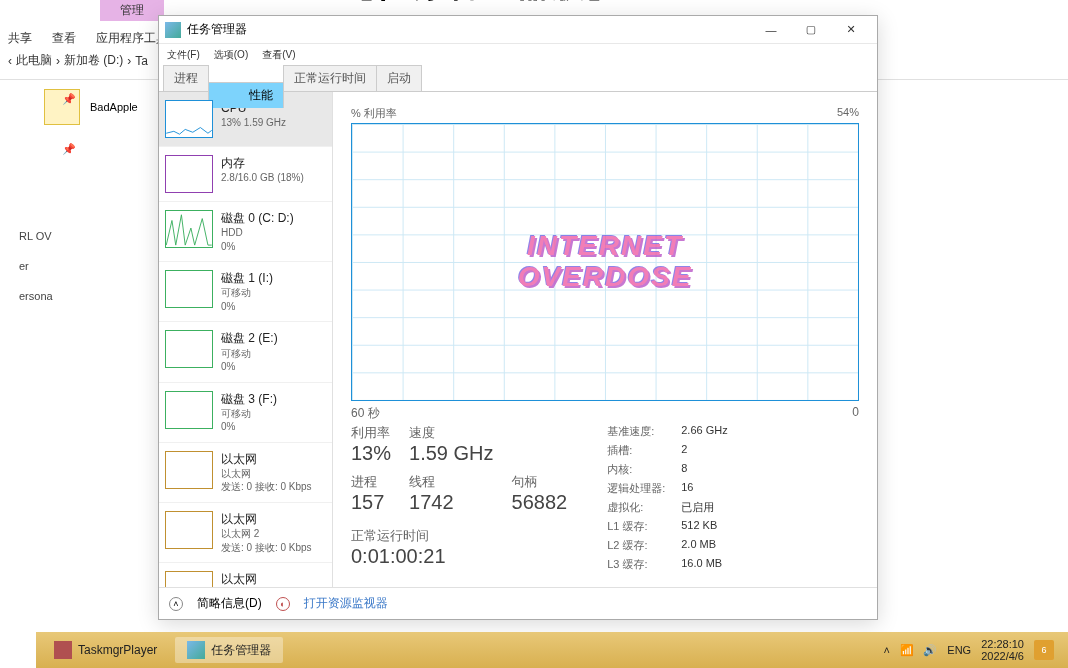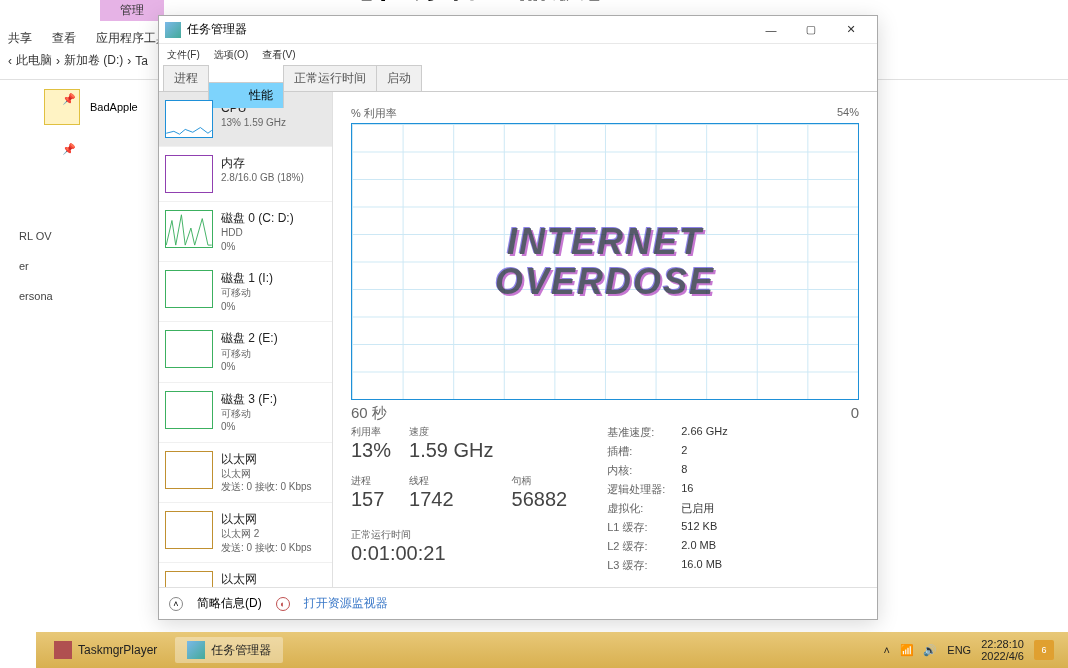--- a/index.html
+++ b/index.html
@@ -45,26 +45,26 @@
 .panel .pname { font-size: 12px; color: #222; }
 .panel .psub { color: #666; font-size: 10px; }
 
 
 .tm-main { flex: 1; padding: 14px 18px; position: relative; display: flex; flex-direction: column; }
 .big-title { font-size: 34px; font-weight: 900; color: #000; position: absolute; top: -54px; left: 182px; white-space: nowrap; letter-spacing: 1px; }
 .chart-labels { display: flex; justify-content: space-between; font-size: 11px; color: #666; margin-bottom: 2px; }
 .chart { height: 278px; border: 1px solid #1e90d8; background: #fff; position: relative; margin-bottom: 4px; overflow: hidden; }
 .chart-grid { position: absolute; inset: 0; background-image: linear-gradient(#cde8f5 1px, transparent 1px), linear-gradient(90deg, #cde8f5 1px, transparent 1px); background-size: 10% 10%; }
 .chart-art { position: absolute; inset: 8px; display: flex; align-items: center; justify-content: center; }
-.art-text { font-size: 36px; font-weight: 900; font-style: italic; color: #0f172a; text-shadow: 2px 2px 0 #b040c0, -1px -1px 0 #6050e0; opacity: 0.7; line-height: 1.1; text-align: center; letter-spacing: 2px; }
-.chart-bottom { display: flex; justify-content: space-between; font-size: 15px; color: #666; margin-bottom: 2px; }
+.art-text { font-size: 28px; font-weight: 900; font-style: italic; color: #ec4899; text-shadow: 2px 2px 0 #b040c0, -1px -1px 0 #6050e0; opacity: 0.7; line-height: 1.1; text-align: center; letter-spacing: 2px; }
+.chart-bottom { display: flex; justify-content: space-between; font-size: 12px; color: #666; margin-bottom: 2px; }
 
 .stats { display: flex; gap: 40px; }
 .stats-left { display: grid; grid-template-columns: auto auto auto; gap: 4px 18px; align-items: baseline; }
-.stat-label { font-size: 10px; color: #666; font-family: Liberation Mono, monospace; }
+.stat-label { font-size: 13px; color: #666; font-family: Liberation Mono, monospace; }
 .stat-val { font-size: 20px; color: #444; }
 .uptime-block { grid-column: 1 / span 3; margin-top: 6px; }
 .uptime-val { font-size: 20px; color: #444; }
 
 .stats-right { display: grid; grid-template-columns: auto auto; gap: 4px 16px; font-size: 11px; }
 .stats-right .lbl { color: #666; }
 .stats-right .val { color: #333; }
 
 .tm-footer { height: 32px; border-top: 1px solid #e0e0e0; display: flex; align-items: center; gap: 14px; padding: 0 10px; font-size: 12px; }
 .tm-footer .link { color: #3a78c8; cursor: pointer; }

